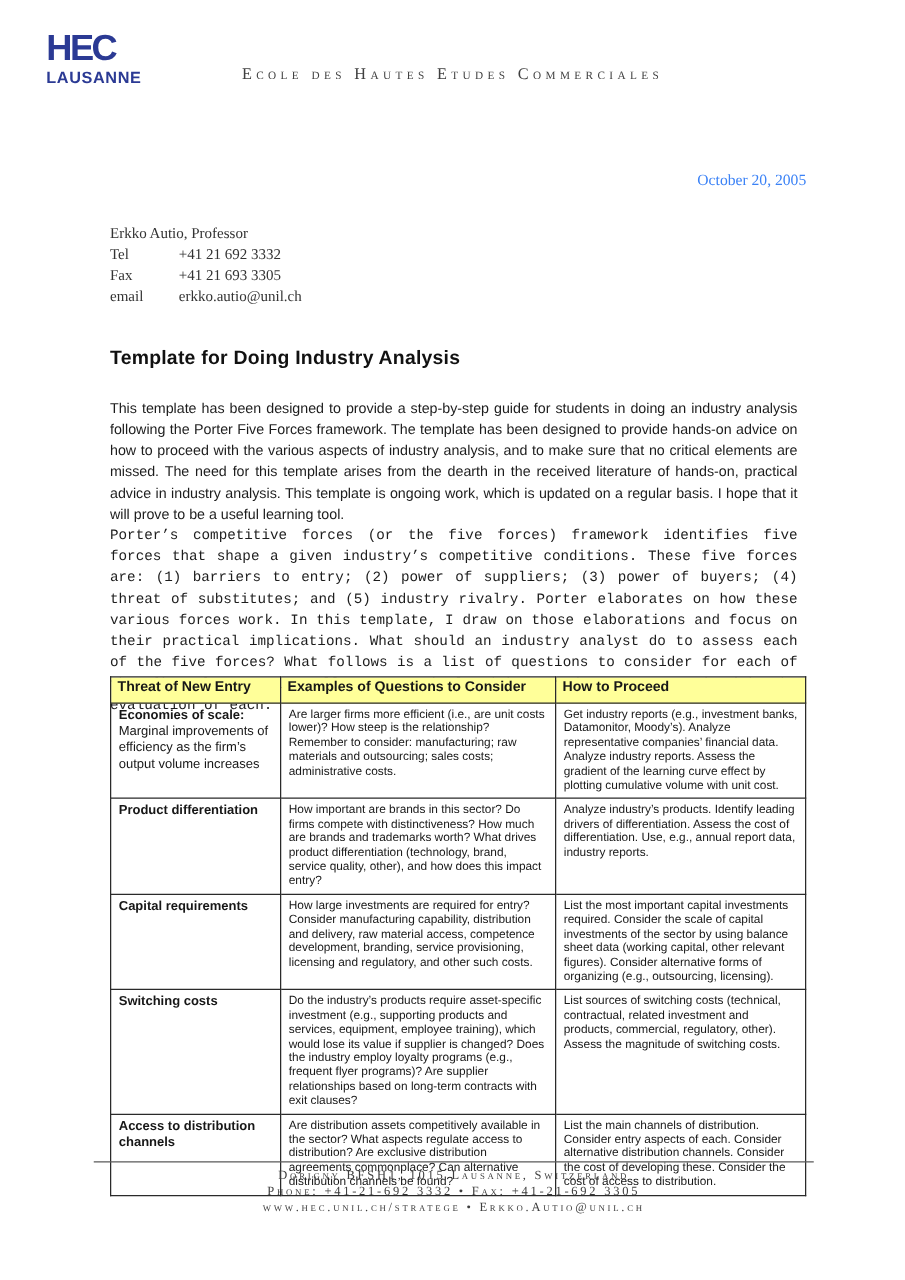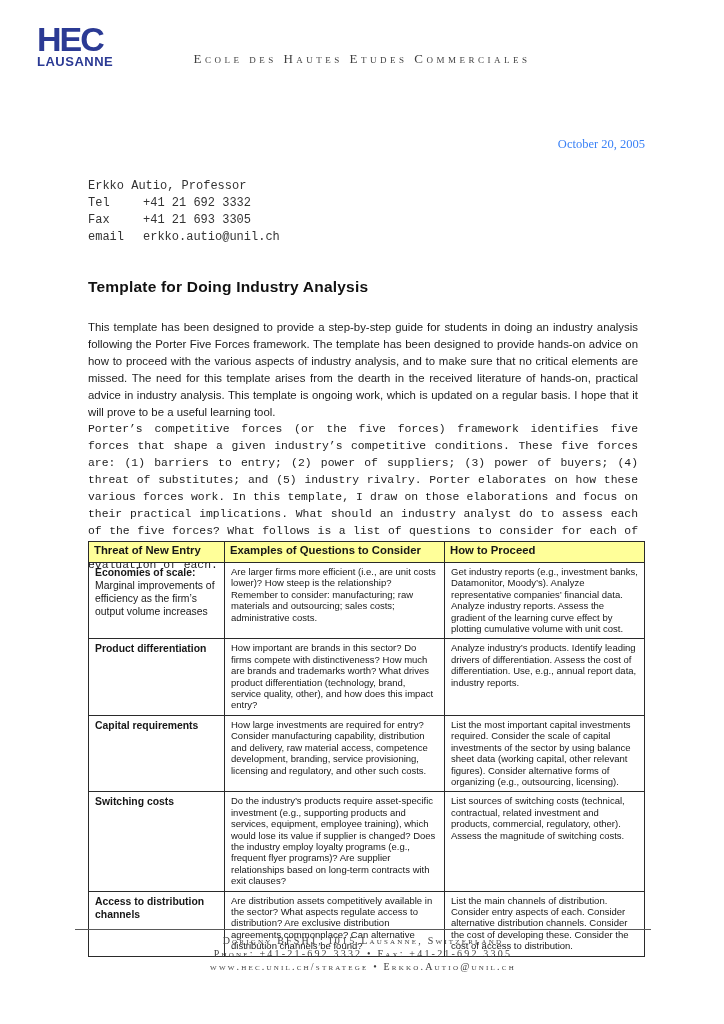--- a/index.html
+++ b/index.html
@@ -13,21 +13,21 @@
     width:724px;height:1024px;
     background:#ffffff;
     overflow:hidden;
     font-family:"Liberation Sans",sans-serif;
   }
 
   
   .logo{position:absolute;left:37px;top:24px;color:var(--brand-blue);}
   .logo-hec{
     font-family:"Liberation Sans",sans-serif;
-    font-size:34px;font-weight:800;letter-spacing:-2px;line-height:30px;
+    font-size:29px;font-weight:800;letter-spacing:-2px;line-height:30px;
   }
   .logo-sub{
     font-family:"Liberation Sans",sans-serif;
     font-size:13px;font-weight:700;letter-spacing:0.5px;line-height:14px;margin-top:1px;
   }
   .letterhead{
     position:absolute;left:0;right:0;top:51px;
     text-align:center;
     font-family:"Liberation Serif",serif;
     font-variant:small-caps;
@@ -35,21 +35,21 @@
     font-size:13px;line-height:15px;letter-spacing:3.5px;
   }
 
   
   .date{
     position:absolute;top:137px;right:79px;
     font-family:"Liberation Serif",serif;font-size:12.5px;color:#3b82f6;
   }
   .contact{
     position:absolute;left:88px;top:178px;
-    font-family:Liberation Mono, monospace;font-size:12px;line-height:17px;color:#333;
+    font-family:Liberation Serif, serif;font-size:12px;line-height:17px;color:#333;
   }
   .contact-row .lbl{display:inline-block;width:55px;}
 
   
   .doc-title{
     position:absolute;left:88px;top:278px;
     font-size:15.5px;font-weight:700;color:#111;letter-spacing:0.2px;
   }
   .para{
     position:absolute;left:88px;width:550px;

